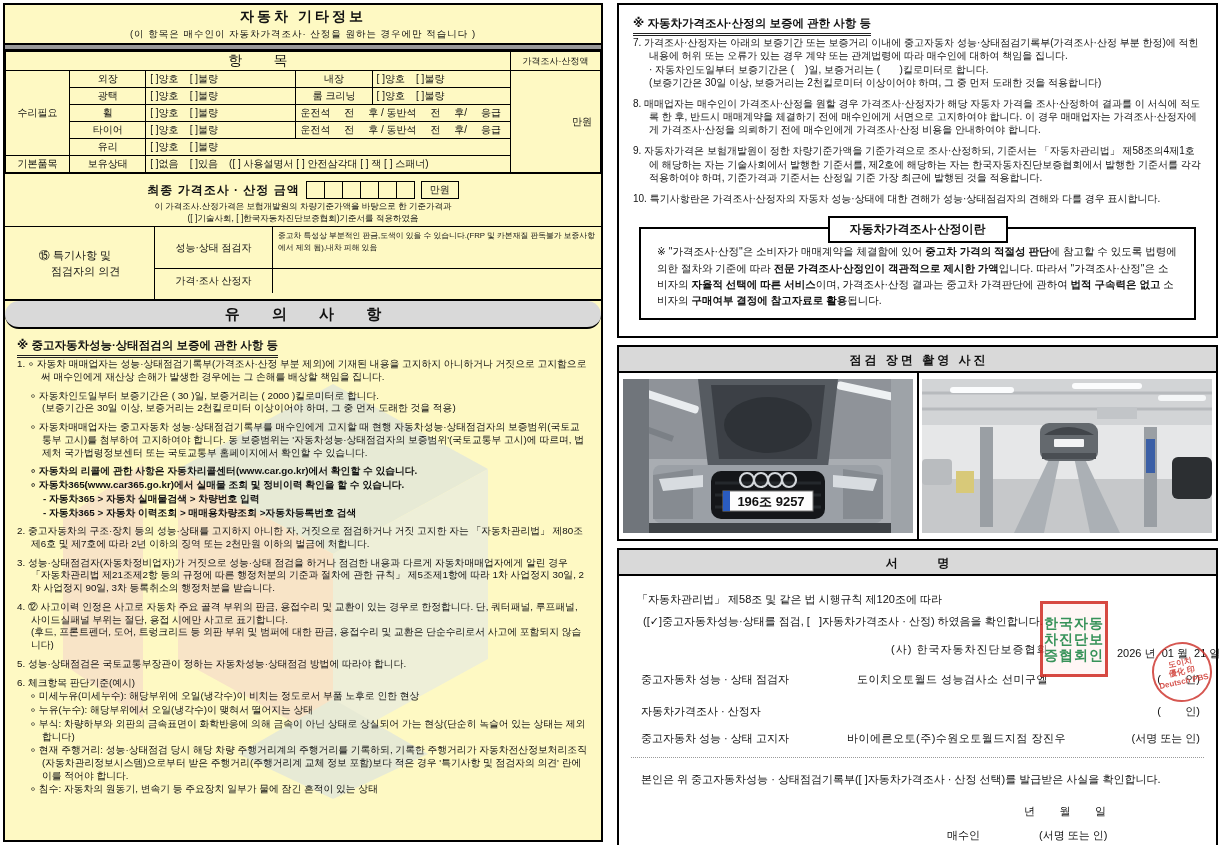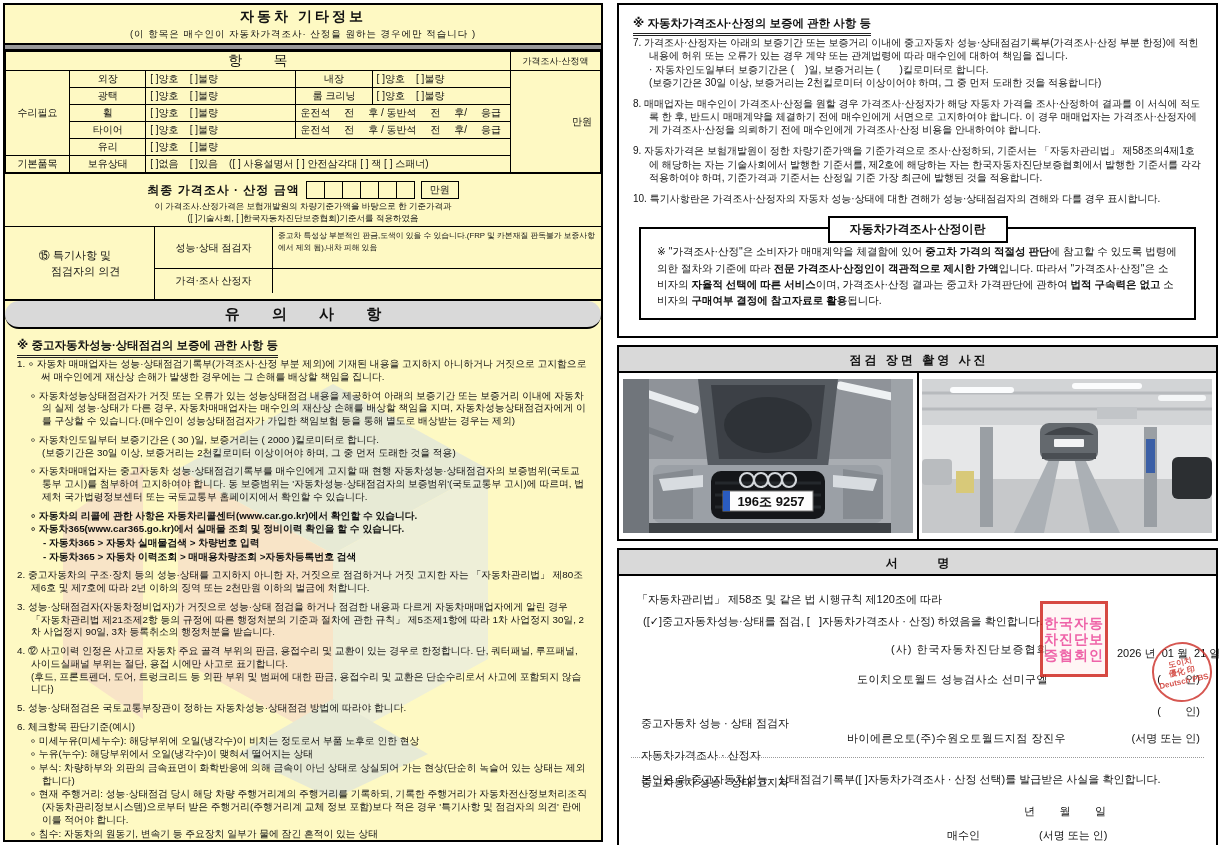--- a/index.html
+++ b/index.html
@@ -58,25 +58,25 @@
   .deftitle{position:absolute;top:-13px;left:50%;transform:translateX(-50%);background:#fff;
             border:2px solid #000;padding:2px 20px;font-weight:bold;font-size:12px;white-space:nowrap;}
   .defbox .b{font-weight:bold;}
   .secbar2{height:28px;background:#d9d9d9;border:2px solid #000;text-align:center;font-size:12px;font-weight:bold;line-height:27px;box-sizing:border-box;}
   .mt6{margin-top:7px;}
   .photobox{border:2px solid #000;border-top:none;height:168px;display:flex;box-sizing:border-box;background:#fff;}
   .pcell{flex:1;display:flex;align-items:center;justify-content:center;}
   .pcell + .pcell{border-left:2px solid #000;}
   .signbox{border:2px solid #000;border-top:none;height:281px;position:relative;font-size:11px;box-sizing:border-box;background:#fff;}
   .sig-abs{position:absolute;white-space:pre;}
-  .sig-row-label{position:absolute;left:22px;margin-top:44px;}
+  .sig-row-label{position:absolute;left:22px;}
   .sig-row-value{position:absolute;left:238px;letter-spacing:.5px;}
   .sig-row-suffix{position:absolute;right:16px;}
   .sig-div{position:absolute;left:12px;right:12px;top:181px;border-top:1.5px dotted #9a9a9a;}
-  .stamp-sq{position:absolute;left:421px;top:25px;width:62px;height:70px;border:3px solid #cf2a22;color:#ec4899;
+  .stamp-sq{position:absolute;left:421px;top:25px;width:62px;height:70px;border:3px solid #cf2a22;color:#15803d;
             display:flex;flex-direction:column;align-items:center;justify-content:center;font-weight:bold;
             font-size:14px;line-height:1.15;letter-spacing:1px;opacity:.85;background:rgba(255,235,233,.55);z-index:3;}
   .stamp-rd{position:absolute;left:533px;top:66px;width:56px;height:56px;border:2.5px solid #cf3a33;border-radius:50%;
             color:#cf3a33;display:flex;flex-direction:column;align-items:center;justify-content:center;
             font-size:8px;font-weight:bold;line-height:1.2;transform:rotate(-12deg);opacity:.85;z-index:3;}
 </style>
 </head>
 <body>
 
 <div class="page lp">
@@ -168,21 +168,20 @@
     <svg class="wm" width="540" height="440" viewBox="0 0 540 440">
       <polygon points="300,25 455,110 300,195 145,110" fill="#cdd8ec"></polygon>
       <polygon points="455,110 455,300 300,385 300,195" fill="#dbe3f2"></polygon>
       <polygon points="145,110 300,195 300,385 145,300" fill="#f2cbcc"></polygon>
       <polygon points="205,395 300,340 395,395 300,440" fill="#cdd8ec"></polygon>
       <polygon points="30,160 110,105 110,360 30,305" fill="#f2cbcc"></polygon>
     </svg>
     <div class="notes-head">※ 중고자동차성능·상태점검의 보증에 관한 사항 등</div>
     <div class="notes-list" id="left-notices">
         <div class="note-p n1">1. ∘ 자동차 매매업자는 성능·상태점검기록부(가격조사·산정 부분 제외)에 기재된 내용을 고지하지 아니하거나 거짓으로 고지함으로써 매수인에게 재산상 손해가 발생한 경우에는 그 손해를 배상할 책임을 집니다.</div>
-        <div class="note-p s">∘ 자동차성능상태점검자가 거짓 또는 오류가 있는 성능상태점검 내용을 제공하여 아래의 보증기간 또는 보증거리 이내에 자동차의 실제 성능·상태가 다른 경우, 자동차매매업자는 매수인의 재산상 손해를 배상할 책임을 지며, 자동차성능상태점검자에게 이를 구상할 수 있습니다.(매수인이 성능상태점검자가 가입한 책임보험 등을 통해 별도로 배상받는 경우는 제외)</div>
         <div class="note-p s">∘ 자동차인도일부터 보증기간은 ( 30 )일, 보증거리는 ( 2000 )킬로미터로 합니다.
 (보증기간은 30일 이상, 보증거리는 2천킬로미터 이상이어야 하며, 그 중 먼저 도래한 것을 적용)</div>
         <div class="note-p s">∘ 자동차매매업자는 중고자동차 성능·상태점검기록부를 매수인에게 고지할 때 현행 자동차성능·상태점검자의 보증범위(국토교통부 고시)를 첨부하여 고지하여야 합니다. 동 보증범위는 '자동차성능·상태점검자의 보증범위'(국토교통부 고시)에 따르며, 법제처 국가법령정보센터 또는 국토교통부 홈페이지에서 확인할 수 있습니다.</div>
         <div class="note-p s bold tight">∘ 자동차의 리콜에 관한 사항은 자동차리콜센터(www.car.go.kr)에서 확인할 수 있습니다.</div>
         <div class="note-p s bold tight">∘ 자동차365(www.car365.go.kr)에서 실매물 조회 및 정비이력 확인을 할 수 있습니다.</div>
         <div class="note-p s2 bold tight">- 자동차365 &gt; 자동차 실매물검색 &gt; 차량번호 입력</div>
         <div class="note-p s2 bold">- 자동차365 &gt; 자동차 이력조회 &gt; 매매용차량조회 &gt;자동차등록번호 검색</div>
         <div class="note-p n">2. 중고자동차의 구조·장치 등의 성능·상태를 고지하지 아니한 자, 거짓으로 점검하거나 거짓 고지한 자는 「자동차관리법」 제80조제6호 및 제7호에 따라 2년 이하의 징역 또는 2천만원 이하의 벌금에 처합니다.</div>
         <div class="note-p n">3. 성능·상태점검자(자동차정비업자)가 거짓으로 성능·상태 점검을 하거나 점검한 내용과 다르게 자동차매매업자에게 알린 경우 「자동차관리법 제21조제2항 등의 규정에 따른 행정처분의 기준과 절차에 관한 규칙」 제5조제1항에 따라 1차 사업정지 30일, 2차 사업정지 90일, 3차 등록취소의 행정처분을 받습니다.</div>
         <div class="note-p n">4. ⑫ 사고이력 인정은 사고로 자동차 주요 골격 부위의 판금, 용접수리 및 교환이 있는 경우로 한정합니다. 단, 쿼터패널, 루프패널, 사이드실패널 부위는 절단, 용접 시에만 사고로 표기합니다.

